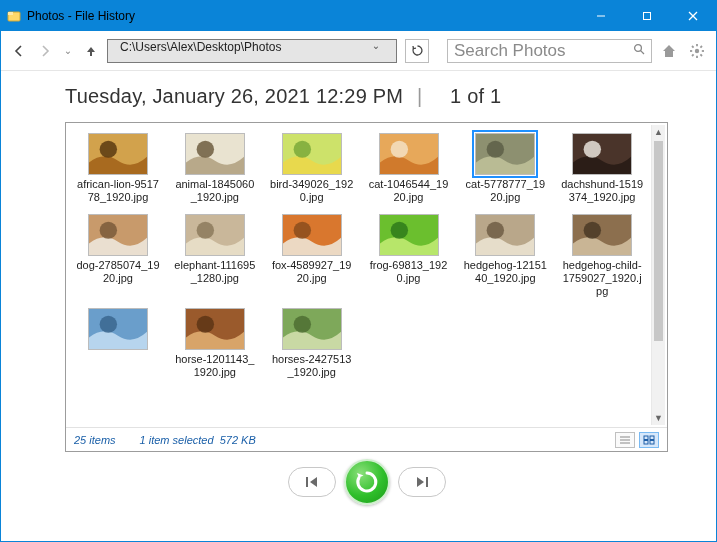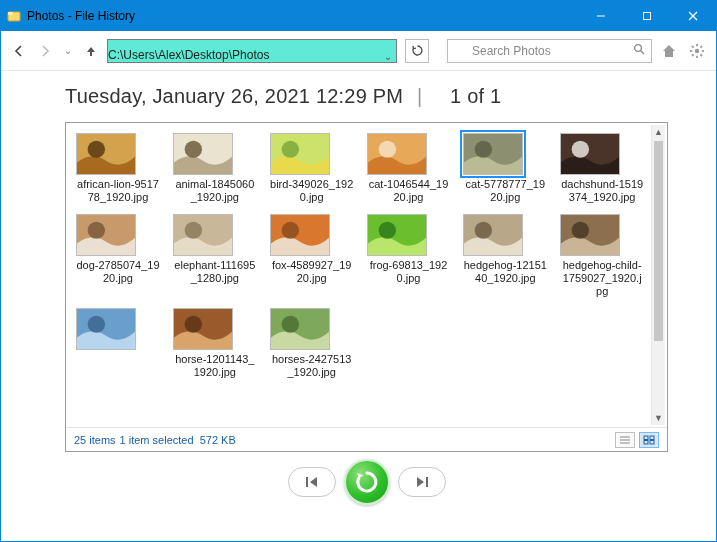--- a/index.html
+++ b/index.html
@@ -9,44 +9,44 @@
   .titlebar .icon-slot { width: 26px; display: flex; justify-content: center; }
   .titlebar .title { font-size: 12px; flex: 0 0 auto; }
   .titlebar .spacer { flex: 1; }
   .winbtn { width: 46px; height: 30px; display: flex; align-items: center; justify-content: center; color: #fff; }
 
   .toolbar { height: 40px; background: #fff; display: flex; align-items: center; padding: 0 8px; gap: 6px; border-bottom: 1px solid #e6e6e6; }
   .nav-arrow { width: 20px; height: 20px; display: flex; align-items: center; justify-content: center; color: #555; }
   .nav-arrow.disabled { color: #bbb; }
   .chev { width: 14px; height: 20px; display: flex; align-items: center; justify-content: center; color: #888; font-size: 10px;}
   .up-arrow { width: 20px; height: 20px; display: flex; align-items: center; justify-content: center; color: #555; }
-  .addrbar { flex: 0 0 290px; height: 24px; border: 1px solid #7a7a7a; display: flex; align-items: flex-end; padding: 0 0; font-size: 12px; background: #5eead4; }
+  .addrbar { flex: 0 0 290px; height: 24px; border: 1px solid #7a7a7a; display: flex; align-items: flex-start; padding: 0 12px; font-size: 12px; background: #e5e5e5; }
   .addrbar .addr-text { flex: 1; white-space: nowrap; overflow: hidden; }
   .addrbar .dd { width: 16px; text-align: center; color: #555; font-size: 10px;}
   .refresh { width: 24px; height: 24px; border: 1px solid #bcbcbc; display: flex; align-items: center; justify-content: center; margin-left: 2px; color: #444;}
   .searchbox { margin-left: 12px; flex: 1; height: 24px; border: 1px solid #bcbcbc; display: flex; align-items: center; padding: 0 6px; color: #8a8a8a; background:#fff;}
-  .searchbox .ph { flex: 1; font-size: 12px; margin-left: 18px; }
+  .searchbox .ph { flex: 1; font-size: 17px; }
   .searchbox .sicon { color: #777; }
   .toolicon { width: 22px; height: 22px; display:flex; align-items:center; justify-content:center; color:#888; }
 
   .content { flex: 1; background: #fff; display: flex; flex-direction: column; padding: 14px 48px 10px 48px; margin-left: 16px; }
   .heading { font-size: 20px; font-weight: 400; color: #333; letter-spacing: .2px; margin-bottom: 14px; white-space: nowrap;}
   .heading .page { margin-left: 14px; }
   .panel { border: 1px solid #9c9c9c; height: 330px; position: relative; display:flex; flex-direction:column; }
   .grid-wrap { flex:1; overflow: hidden; position: relative; }
   .grid { position:absolute; inset:0 16px 0 0; padding: 10px 6px 4px 10px; display: grid; grid-template-columns: repeat(6, 1fr); column-gap: 12px; row-gap: 10px; align-content: start; }
-  .item { display:flex; flex-direction:column; align-items:flex-start; width: 84px; }
+  .item { display:flex; flex-direction:column; align-items:center; width: 84px; }
   .thumb { width: 60px; height: 42px; border: 1px solid #bcbcbc; background:#e6edc8; display:flex; align-items:center; justify-content:center; overflow:hidden;}
   .item.selected .thumb { outline: 2px solid #1e90ff; outline-offset: 1px; background: #cfe8ff;}
   .thumb svg { width:100%; height:100%; display:block; }
   .fname { font-size: 11px; line-height: 13px; text-align: center; margin-top: 3px; word-break: break-all; max-height: 39px; overflow: hidden; }
   .scrollbar { position:absolute; top:2px; right:2px; bottom:2px; width:14px; background:#f1f1f1; border-left:1px solid #e8e8e8;}
   .scrollbar .sbtn { height:14px; display:flex; align-items:center; justify-content:center; color:#666; font-size:9px;}
   .scrollbar .thumbbar { position:absolute; left:2px; right:2px; top:16px; height:200px; background:#c7c7c7;}
-  .statusbar { height: 24px; border-top: 1px solid #e2e2e2; display:flex; align-items:center; padding: 0 8px; font-size: 11px; color:#1a5fa8; gap: 4px;}
+  .statusbar { height: 24px; border-top: 1px solid #e2e2e2; display:flex; align-items:center; padding: 0 8px; font-size: 11px; color:#1a5fa8; gap: 24px; font-style: italic;}
   .statusbar .right { margin-left:auto; display:flex; gap:4px;}
   .viewbtn { width:20px; height:16px; border:1px solid #c0c0c0; display:flex; align-items:center; justify-content:center; font-size:10px; color:#666; background:#fafafa;}
   .viewbtn.active { background:#d7e8fb; border-color:#7abaf2; color:#1e5fa8;}
 
   .controls { height: 60px; display:flex; align-items:center; justify-content:center; gap: 8px; }
   .pill { width:48px; height:30px; border:1px solid #c8c8c8; border-radius: 15px; background:#fff; display:flex; align-items:center; justify-content:center; color:#555;}
   .restore { width:46px; height:46px; border-radius:50%; background: radial-gradient(circle at 35% 30%, #8be07a, #2fbf2b 55%, #1a9a18); border: 2px solid #cfeecd; display:flex; align-items:center; justify-content:center; box-shadow: 0 1px 3px rgba(0,0,0,.25);}
   .restore svg { width:26px; height:26px; }
   .sep { color:#999; margin: 0 8px; }
 </style>

